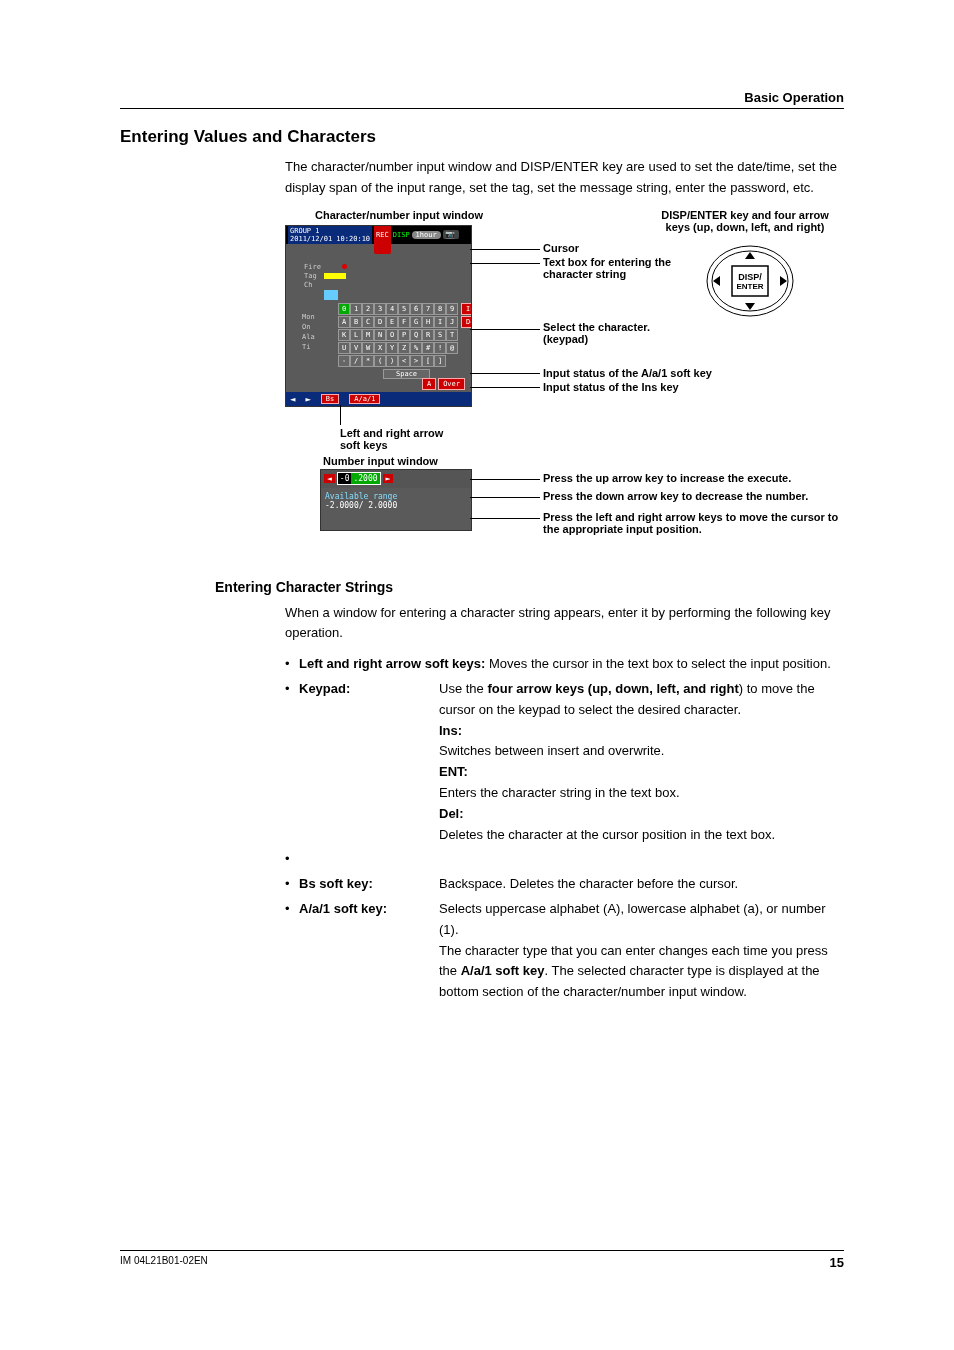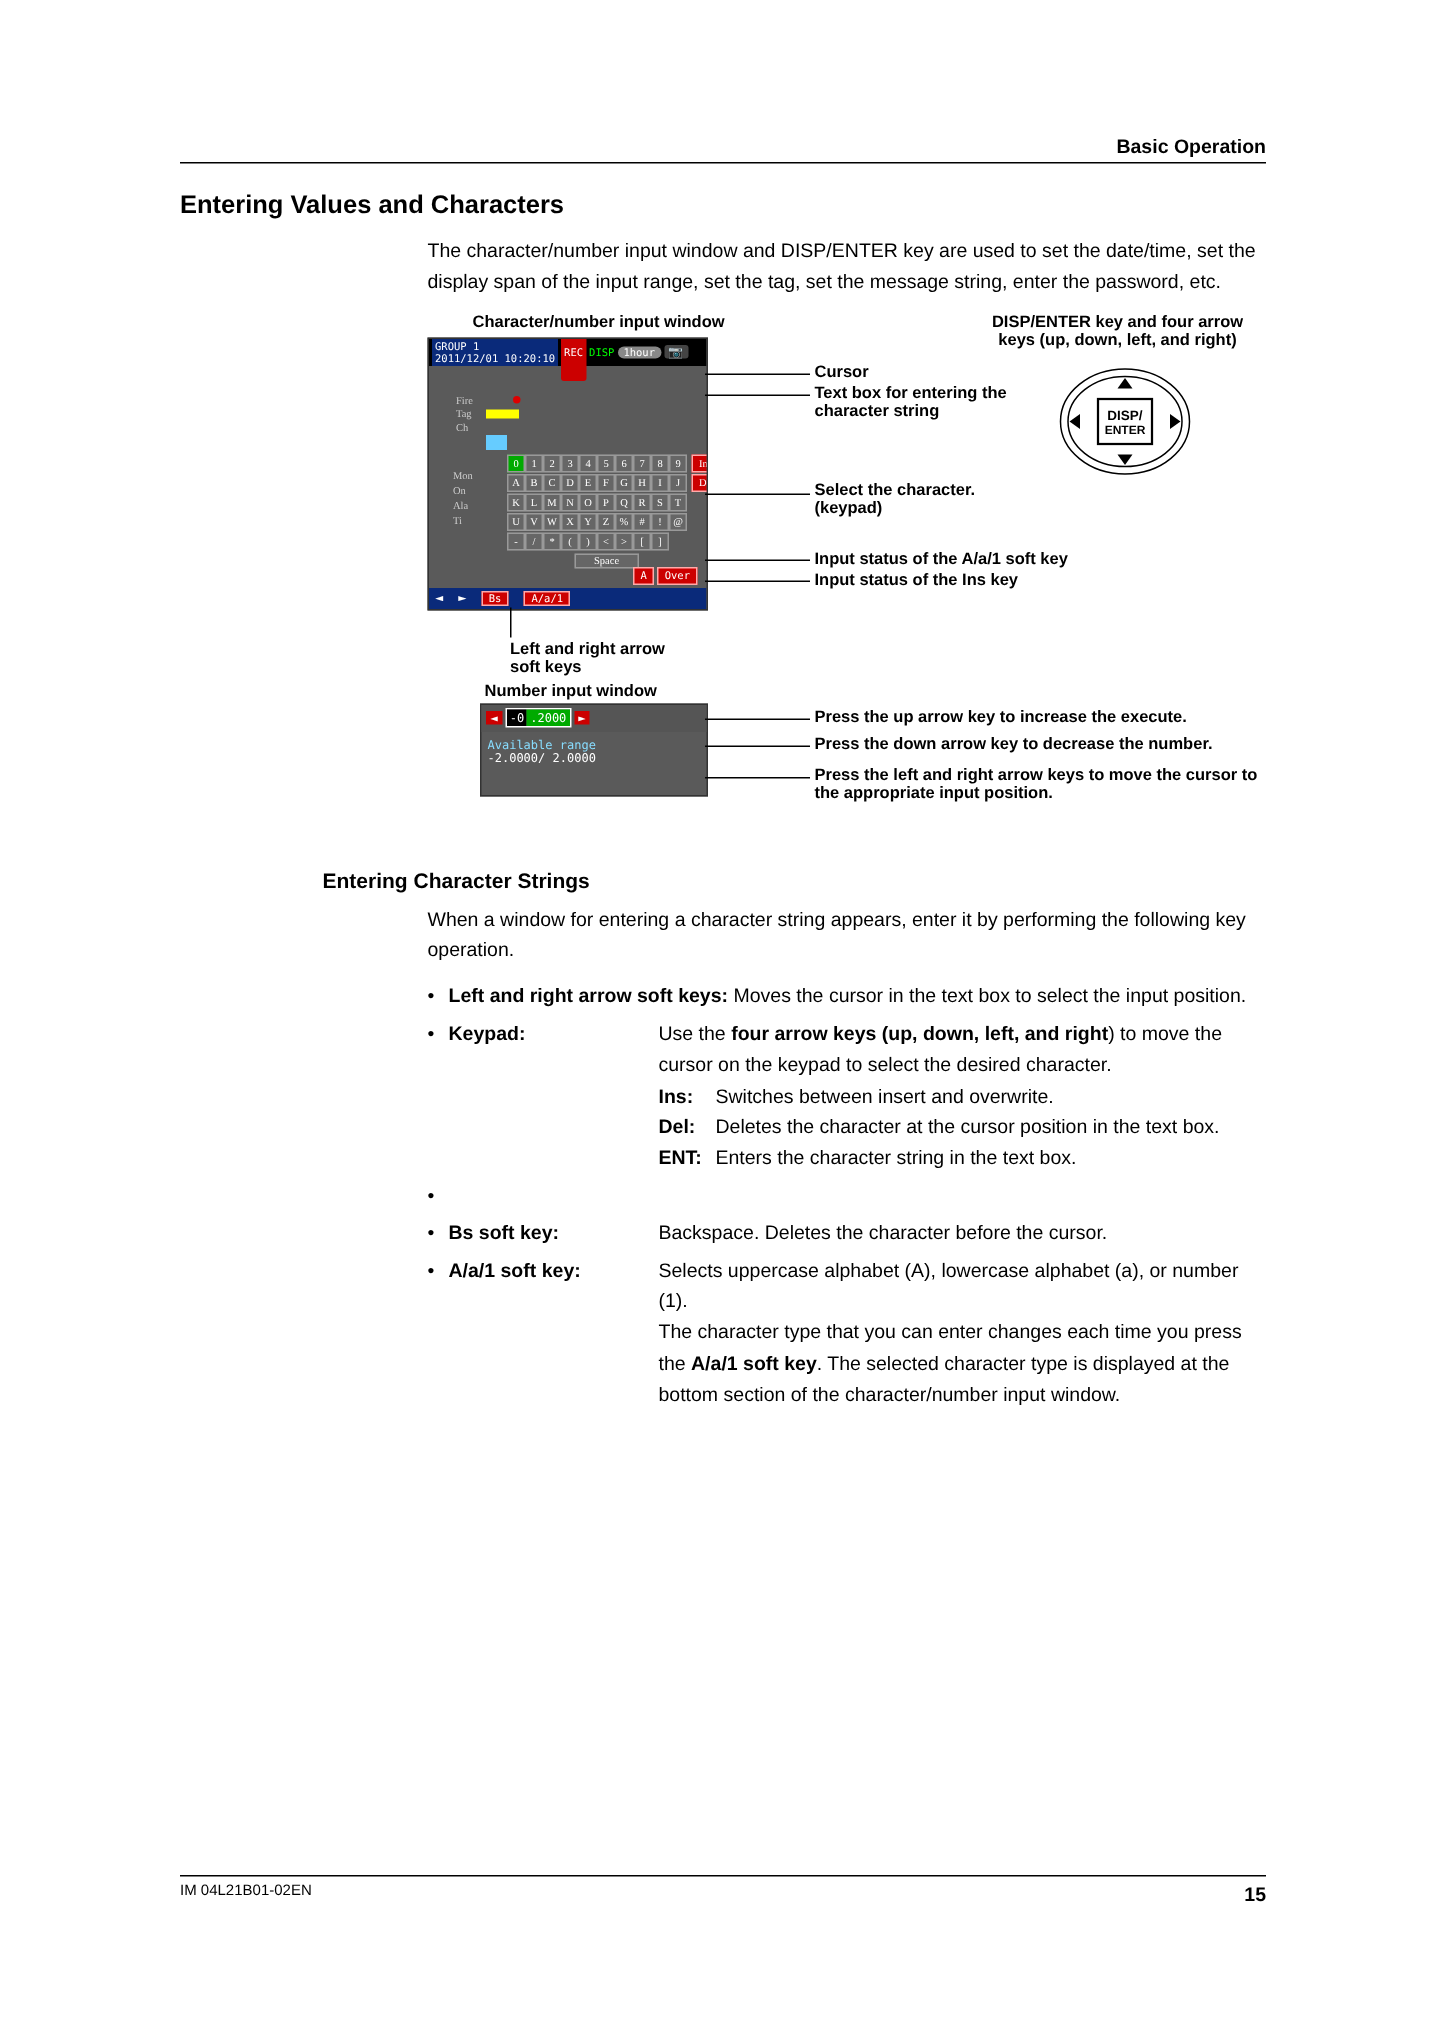--- a/index.html
+++ b/index.html
@@ -101,21 +101,20 @@
   }
   .tag-cam {
     background: #444;
     color: #fff;
     font-size: 8px;
     padding: 0 3px;
     border-radius: 2px;
   }
   .iw-body {
     padding: 18px;
-    font-family: Liberation Serif, serif;
   }
   .iw-line {
     display: flex;
     align-items: center;
     gap: 2px;
     margin: 1px 0;
   }
   .iw-label {
     width: 18px;
     color: #ccc;
@@ -300,20 +299,21 @@
     flex-shrink: 0;
   }
   .desc {
     flex: 1;
   }
   .desc b {
     font-weight: bold;
   }
   .subrow {
     display: flex;
+    flex-direction: column;
   }
   .subterm {
     width: 38px;
     font-weight: bold;
     flex-shrink: 0;
   }
   .list-row-simple {
     display: flex;
     margin-bottom: 4px;
     line-height: 1.6;
@@ -538,26 +538,26 @@
     <div class="list-row">
       <div class="bullet">•</div>
       <div class="term"><span>Keypad</span>:</div>
       <div class="desc">
         <span>Use the </span><b>four arrow keys (up, down, left, and right</b><span>) to move the cursor on the keypad to select the desired character.</span>
         <div class="subrow">
             <div class="subterm">Ins:</div>
             <div>Switches between insert and overwrite.</div>
           </div>
         <div class="subrow">
+            <div class="subterm">ENT:</div>
+            <div>Enters the character string in the text box.</div>
+          </div>
+        <div class="subrow">
             <div class="subterm">Del:</div>
             <div>Deletes the character at the cursor position in the text box.</div>
-          </div>
-        <div class="subrow">
-            <div class="subterm">ENT:</div>
-            <div>Enters the character string in the text box.</div>
           </div>
       </div>
     </div>
 
     <div class="list-row">
       <div class="bullet">•</div>
     </div>
 
     <div class="list-row">
       <div class="bullet">•</div>

